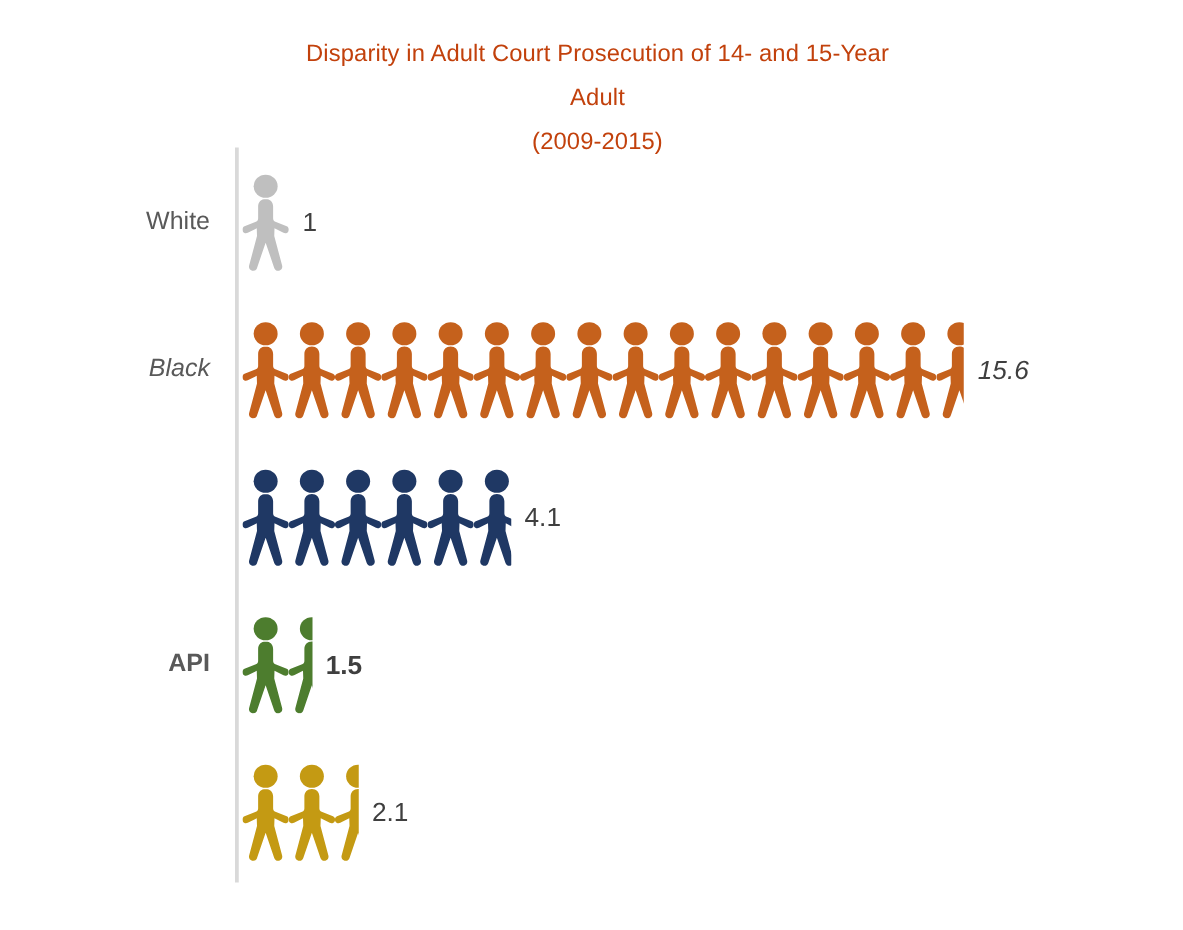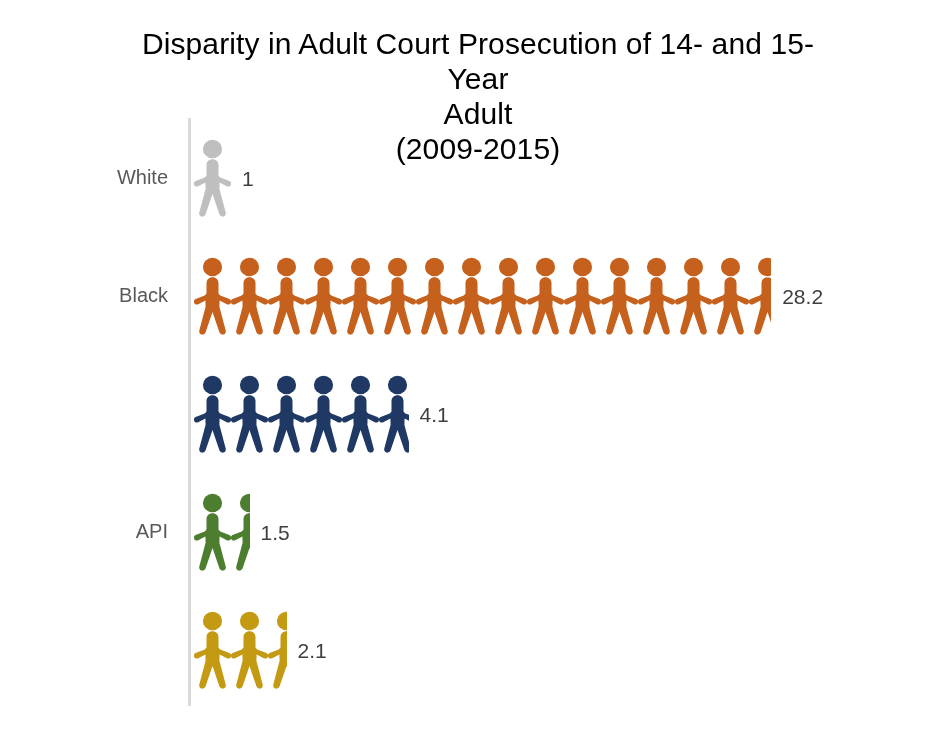--- a/index.html
+++ b/index.html
@@ -24,23 +24,23 @@
     box-sizing: border-box;
   }
 
   
   .title-block {
     position: absolute;
     left: 113px;
     top: 26px;
     width: 730px;
     text-align: center;
-    font-size: 30px;
+    font-size: 19px;
     line-height: 35px;
-    color: #000000;
+    color: #c2410c;
     font-weight: 400;
     letter-spacing: 0.1px;
   }
   .title-line { display: block; }
 
   
   .plot {
     position: absolute;
     left: 0;
     top: 118px;
@@ -152,21 +152,21 @@
               <span class="person">
                 <svg class="person-inner" viewBox="0 0 37 80" xmlns="http://www.w3.org/2000/svg" preserveAspectRatio="xMinYMid meet">
                   <ellipse cx="18.5" cy="12" rx="9.6" ry="9.2" fill="#bfbfbf"></ellipse>
                   <path d="M18.5 22.2 c-3.6 0 -6.0 2.4 -6.0 6.0 l0 9.6 c0 1.2 -0.6 2.0 -1.8 2.6 L1.6 44.0 c-1.6 0.8 -2.1 2.4 -1.4 3.9 0.8 1.6 2.5 2.1 4.0 1.3 l7.2 -3.6 0.2 6.2 -6.3 23.6 c-0.5 2.0 0.5 3.6 2.4 4.1 1.9 0.5 3.5 -0.5 4.0 -2.4 l6.8 -20.0 6.8 20.0 c0.6 1.9 2.2 2.9 4.0 2.4 1.9 -0.5 2.9 -2.1 2.4 -4.1 l-6.3 -23.6 0.2 -6.2 7.2 3.6 c1.5 0.8 3.2 0.3 4.0 -1.3 0.7 -1.5 0.2 -3.1 -1.4 -3.9 l-9.1 -3.6 c-1.2 -0.6 -1.8 -1.4 -1.8 -2.6 l0 -9.6 c0 -3.6 -2.4 -6.0 -6.0 -6.0 z" fill="#bfbfbf"></path>
                 </svg>
               </span>
             </div>
             <span class="value-label">1</span>
           </div>
         </div>
-        <div class="row" style="top: 118px;">
+        <div class="row" style="top: 118px; font-style: italic;">
           <div class="cat-label">Black</div>
           <div class="icons-wrap">
             <div class="icon-strip">
               <span class="person">
                 <svg class="person-inner" viewBox="0 0 37 80" xmlns="http://www.w3.org/2000/svg" preserveAspectRatio="xMinYMid meet">
                   <ellipse cx="18.5" cy="12" rx="9.6" ry="9.2" fill="#c5611c"></ellipse>
                   <path d="M18.5 22.2 c-3.6 0 -6.0 2.4 -6.0 6.0 l0 9.6 c0 1.2 -0.6 2.0 -1.8 2.6 L1.6 44.0 c-1.6 0.8 -2.1 2.4 -1.4 3.9 0.8 1.6 2.5 2.1 4.0 1.3 l7.2 -3.6 0.2 6.2 -6.3 23.6 c-0.5 2.0 0.5 3.6 2.4 4.1 1.9 0.5 3.5 -0.5 4.0 -2.4 l6.8 -20.0 6.8 20.0 c0.6 1.9 2.2 2.9 4.0 2.4 1.9 -0.5 2.9 -2.1 2.4 -4.1 l-6.3 -23.6 0.2 -6.2 7.2 3.6 c1.5 0.8 3.2 0.3 4.0 -1.3 0.7 -1.5 0.2 -3.1 -1.4 -3.9 l-9.1 -3.6 c-1.2 -0.6 -1.8 -1.4 -1.8 -2.6 l0 -9.6 c0 -3.6 -2.4 -6.0 -6.0 -6.0 z" fill="#c5611c"></path>
                 </svg>
               </span>
               <span class="person">
@@ -253,21 +253,21 @@
                   <path d="M18.5 22.2 c-3.6 0 -6.0 2.4 -6.0 6.0 l0 9.6 c0 1.2 -0.6 2.0 -1.8 2.6 L1.6 44.0 c-1.6 0.8 -2.1 2.4 -1.4 3.9 0.8 1.6 2.5 2.1 4.0 1.3 l7.2 -3.6 0.2 6.2 -6.3 23.6 c-0.5 2.0 0.5 3.6 2.4 4.1 1.9 0.5 3.5 -0.5 4.0 -2.4 l6.8 -20.0 6.8 20.0 c0.6 1.9 2.2 2.9 4.0 2.4 1.9 -0.5 2.9 -2.1 2.4 -4.1 l-6.3 -23.6 0.2 -6.2 7.2 3.6 c1.5 0.8 3.2 0.3 4.0 -1.3 0.7 -1.5 0.2 -3.1 -1.4 -3.9 l-9.1 -3.6 c-1.2 -0.6 -1.8 -1.4 -1.8 -2.6 l0 -9.6 c0 -3.6 -2.4 -6.0 -6.0 -6.0 z" fill="#c5611c"></path>
                 </svg>
               </span>
               <span class="person partial" style="width: 22.2px;">
                 <svg class="person-inner" viewBox="0 0 37 80" xmlns="http://www.w3.org/2000/svg" preserveAspectRatio="xMinYMid meet">
                   <ellipse cx="18.5" cy="12" rx="9.6" ry="9.2" fill="#c5611c"></ellipse>
                   <path d="M18.5 22.2 c-3.6 0 -6.0 2.4 -6.0 6.0 l0 9.6 c0 1.2 -0.6 2.0 -1.8 2.6 L1.6 44.0 c-1.6 0.8 -2.1 2.4 -1.4 3.9 0.8 1.6 2.5 2.1 4.0 1.3 l7.2 -3.6 0.2 6.2 -6.3 23.6 c-0.5 2.0 0.5 3.6 2.4 4.1 1.9 0.5 3.5 -0.5 4.0 -2.4 l6.8 -20.0 6.8 20.0 c0.6 1.9 2.2 2.9 4.0 2.4 1.9 -0.5 2.9 -2.1 2.4 -4.1 l-6.3 -23.6 0.2 -6.2 7.2 3.6 c1.5 0.8 3.2 0.3 4.0 -1.3 0.7 -1.5 0.2 -3.1 -1.4 -3.9 l-9.1 -3.6 c-1.2 -0.6 -1.8 -1.4 -1.8 -2.6 l0 -9.6 c0 -3.6 -2.4 -6.0 -6.0 -6.0 z" fill="#c5611c"></path>
                 </svg>
               </span>
             </div>
-            <span class="value-label">28.2</span>
+            <span class="value-label">15.6</span>
           </div>
         </div>
         <div class="row" style="top: 236px;">
           <div class="icons-wrap">
             <div class="icon-strip">
               <span class="person">
                 <svg class="person-inner" viewBox="0 0 37 80" xmlns="http://www.w3.org/2000/svg" preserveAspectRatio="xMinYMid meet">
                   <ellipse cx="18.5" cy="12" rx="9.6" ry="9.2" fill="#1f3864"></ellipse>
                   <path d="M18.5 22.2 c-3.6 0 -6.0 2.4 -6.0 6.0 l0 9.6 c0 1.2 -0.6 2.0 -1.8 2.6 L1.6 44.0 c-1.6 0.8 -2.1 2.4 -1.4 3.9 0.8 1.6 2.5 2.1 4.0 1.3 l7.2 -3.6 0.2 6.2 -6.3 23.6 c-0.5 2.0 0.5 3.6 2.4 4.1 1.9 0.5 3.5 -0.5 4.0 -2.4 l6.8 -20.0 6.8 20.0 c0.6 1.9 2.2 2.9 4.0 2.4 1.9 -0.5 2.9 -2.1 2.4 -4.1 l-6.3 -23.6 0.2 -6.2 7.2 3.6 c1.5 0.8 3.2 0.3 4.0 -1.3 0.7 -1.5 0.2 -3.1 -1.4 -3.9 l-9.1 -3.6 c-1.2 -0.6 -1.8 -1.4 -1.8 -2.6 l0 -9.6 c0 -3.6 -2.4 -6.0 -6.0 -6.0 z" fill="#1f3864"></path>
                 </svg>
@@ -299,21 +299,21 @@
               <span class="person partial" style="width: 29.6px;">
                 <svg class="person-inner" viewBox="0 0 37 80" xmlns="http://www.w3.org/2000/svg" preserveAspectRatio="xMinYMid meet">
                   <ellipse cx="18.5" cy="12" rx="9.6" ry="9.2" fill="#1f3864"></ellipse>
                   <path d="M18.5 22.2 c-3.6 0 -6.0 2.4 -6.0 6.0 l0 9.6 c0 1.2 -0.6 2.0 -1.8 2.6 L1.6 44.0 c-1.6 0.8 -2.1 2.4 -1.4 3.9 0.8 1.6 2.5 2.1 4.0 1.3 l7.2 -3.6 0.2 6.2 -6.3 23.6 c-0.5 2.0 0.5 3.6 2.4 4.1 1.9 0.5 3.5 -0.5 4.0 -2.4 l6.8 -20.0 6.8 20.0 c0.6 1.9 2.2 2.9 4.0 2.4 1.9 -0.5 2.9 -2.1 2.4 -4.1 l-6.3 -23.6 0.2 -6.2 7.2 3.6 c1.5 0.8 3.2 0.3 4.0 -1.3 0.7 -1.5 0.2 -3.1 -1.4 -3.9 l-9.1 -3.6 c-1.2 -0.6 -1.8 -1.4 -1.8 -2.6 l0 -9.6 c0 -3.6 -2.4 -6.0 -6.0 -6.0 z" fill="#1f3864"></path>
                 </svg>
               </span>
             </div>
             <span class="value-label">4.1</span>
           </div>
         </div>
-        <div class="row" style="top: 354px;">
+        <div class="row" style="top: 354px; font-weight: bold;">
           <div class="cat-label">API</div>
           <div class="icons-wrap">
             <div class="icon-strip">
               <span class="person">
                 <svg class="person-inner" viewBox="0 0 37 80" xmlns="http://www.w3.org/2000/svg" preserveAspectRatio="xMinYMid meet">
                   <ellipse cx="18.5" cy="12" rx="9.6" ry="9.2" fill="#4d7d2e"></ellipse>
                   <path d="M18.5 22.2 c-3.6 0 -6.0 2.4 -6.0 6.0 l0 9.6 c0 1.2 -0.6 2.0 -1.8 2.6 L1.6 44.0 c-1.6 0.8 -2.1 2.4 -1.4 3.9 0.8 1.6 2.5 2.1 4.0 1.3 l7.2 -3.6 0.2 6.2 -6.3 23.6 c-0.5 2.0 0.5 3.6 2.4 4.1 1.9 0.5 3.5 -0.5 4.0 -2.4 l6.8 -20.0 6.8 20.0 c0.6 1.9 2.2 2.9 4.0 2.4 1.9 -0.5 2.9 -2.1 2.4 -4.1 l-6.3 -23.6 0.2 -6.2 7.2 3.6 c1.5 0.8 3.2 0.3 4.0 -1.3 0.7 -1.5 0.2 -3.1 -1.4 -3.9 l-9.1 -3.6 c-1.2 -0.6 -1.8 -1.4 -1.8 -2.6 l0 -9.6 c0 -3.6 -2.4 -6.0 -6.0 -6.0 z" fill="#4d7d2e"></path>
                 </svg>
               </span>
               <span class="person partial" style="width: 18.5px;">

